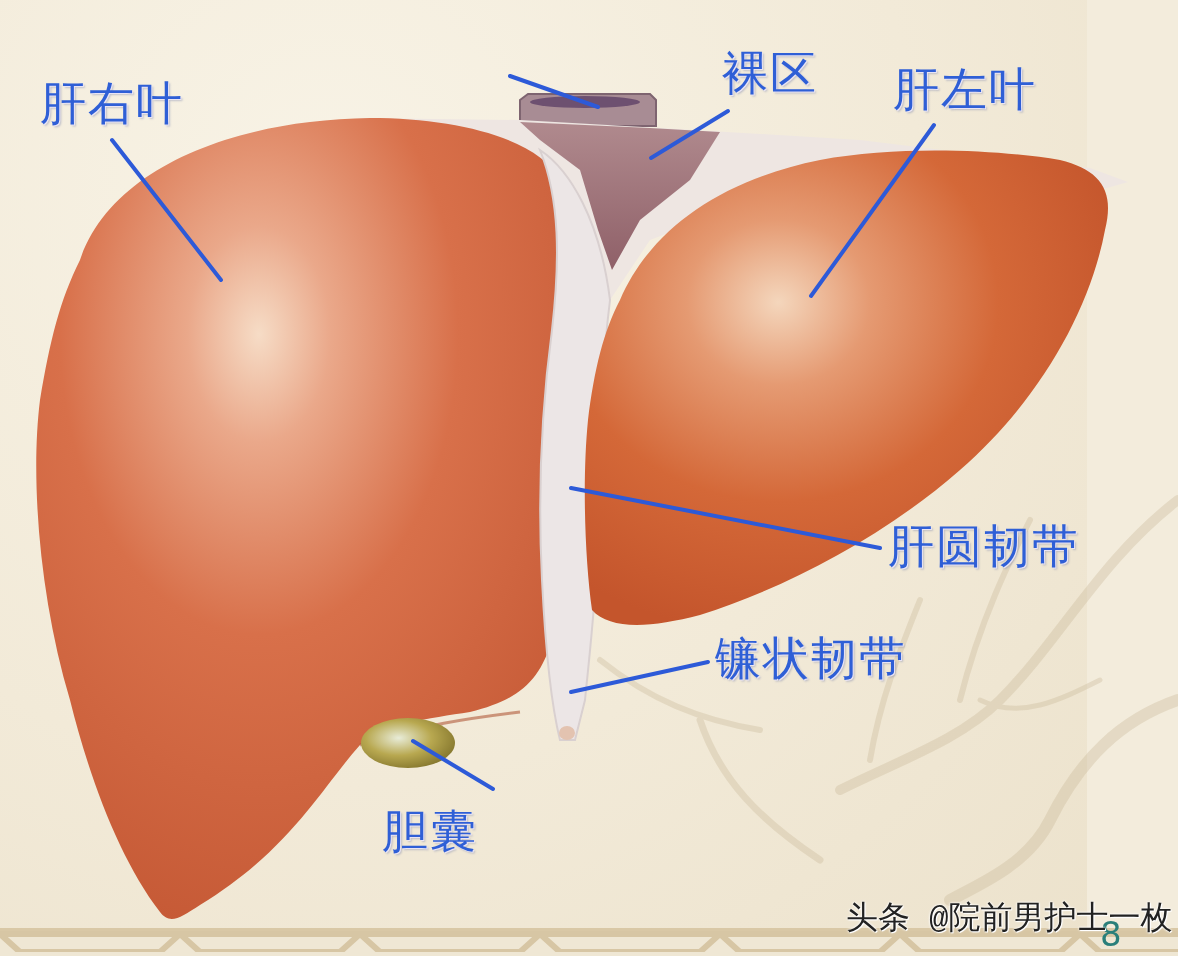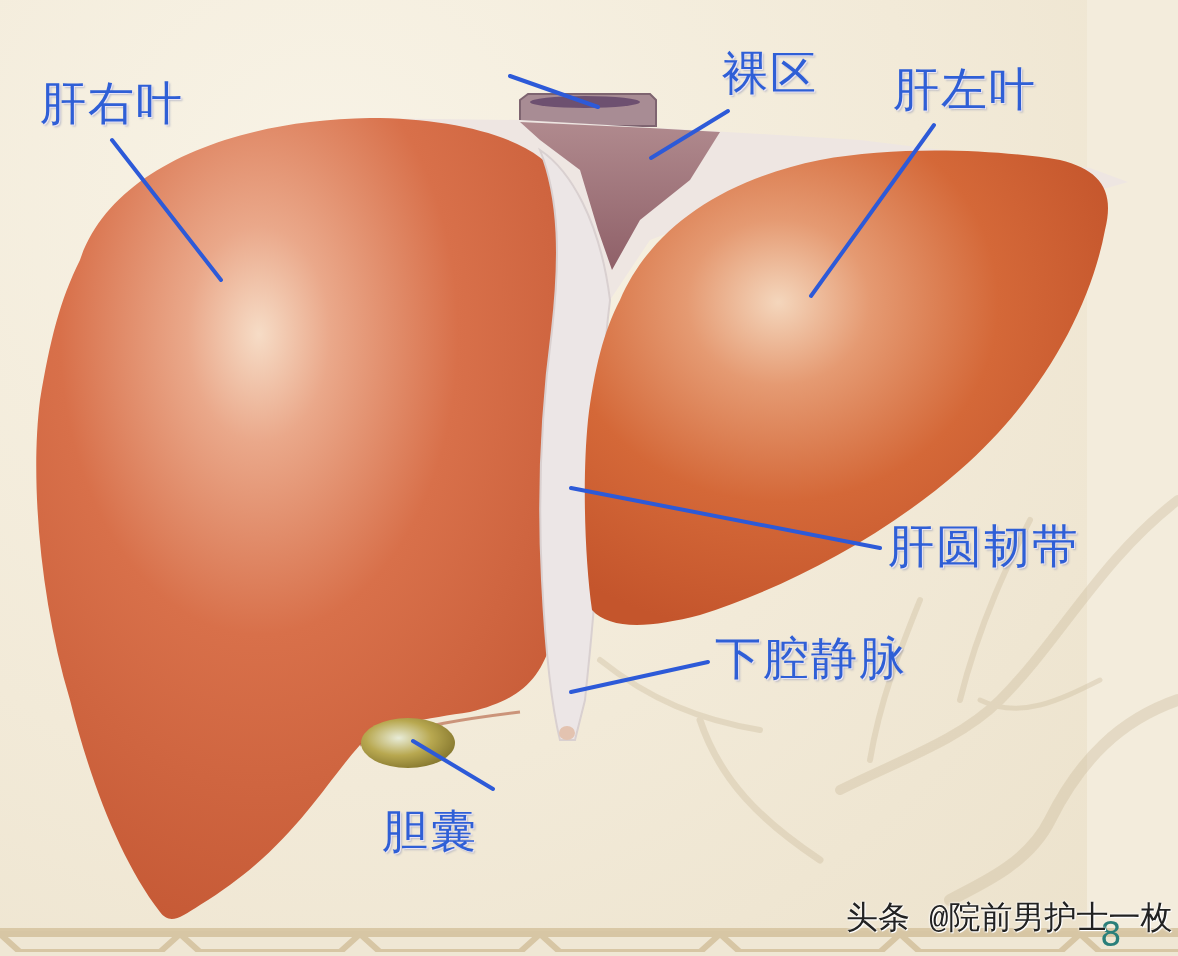--- a/index.html
+++ b/index.html
@@ -106,18 +106,18 @@
       <line x1="571" y1="488" x2="880" y2="548"></line>
       <line x1="571" y1="692" x2="708" y2="662"></line>
       <line x1="413" y1="741" x2="493" y2="789"></line>
     </g>
   </svg>
 
   <div class="label" style="left:40px; top:80px;">肝右叶</div>
   <div class="label" style="left:722px; top:50px;text-align:right;">裸区</div>
   <div class="label" style="left:893px; top:66px;">肝左叶</div>
   <div class="label" style="left:888px; top:523px;">肝圆韧带</div>
-  <div class="label" style="left:715px; top:635px;">下腔静脉</div>
+  <div class="label" style="left:715px; top:635px;">镰状韧带</div>
   <div class="label" style="left:382px; top:808px;">胆囊</div>
 
   <div class="page-num">8</div>
   <div class="watermark">头条 @院前男护士一枚</div>
 </div>
 
 </body></html>

